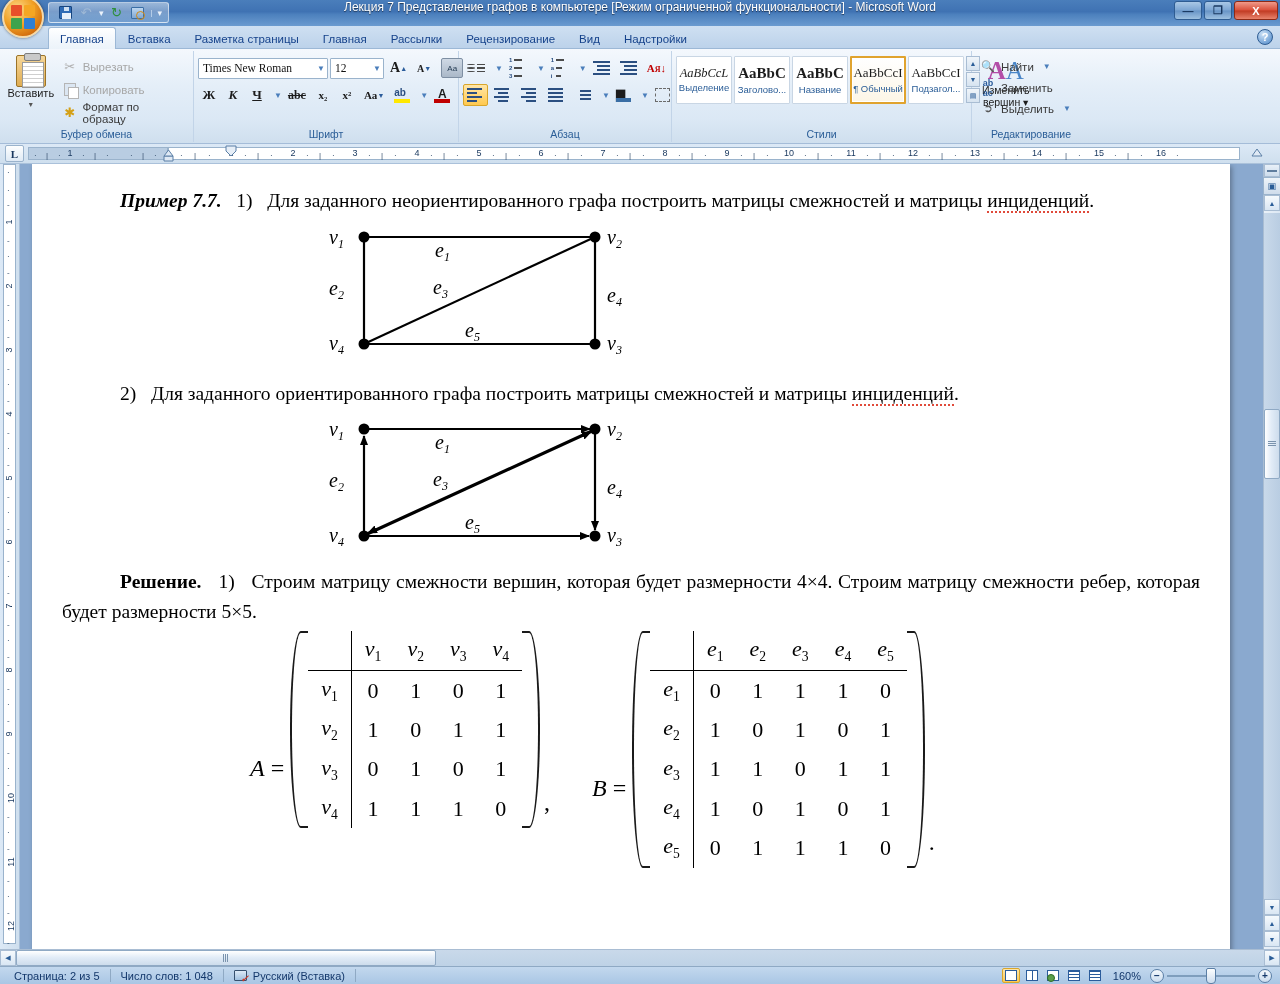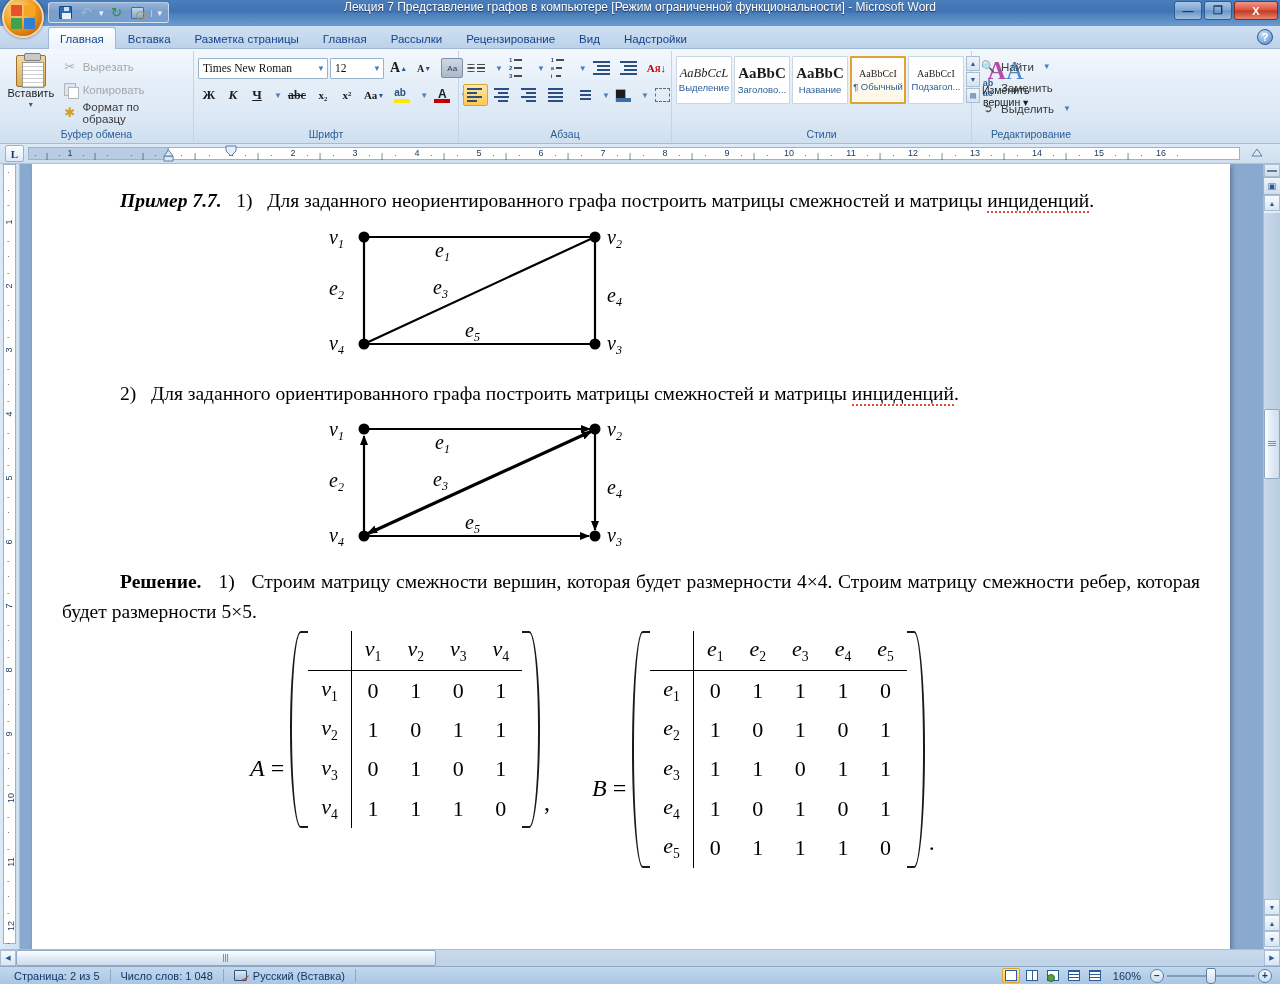--- a/index.html
+++ b/index.html
@@ -207,21 +207,21 @@
   .sbox {
     width: 56px; height: 48px; background:#fff; border:1px solid #c9d6e4;
     display:flex; flex-direction:column; align-items:center; justify-content:center;
     overflow:hidden; border-radius:1px;
   }
   .sbox.sel { border:2px solid #e0a32e; box-shadow: inset 0 0 0 1px #fff; background:linear-gradient(180deg,#fff,#fdf6e6);}
   .sprev { font-family:"Liberation Serif",serif; font-size:13.5px; color:#1c1c1c; white-space:nowrap; line-height:1.1;}
   .sprev.em { font-style:italic; font-size:12.5px;}
   .sprev.hd { font-weight:bold; font-size:15px;}
   .sprev.tt { font-weight:bold; font-size:15px;}
-  .sprev.norm { font-size:10px;}
+  .sprev.norm { font-size:13px;}
   .sname { font-size:9.5px; color:#2a5d97; white-space:nowrap; margin-top:2px;}
   .sscroll { width:14px; display:flex; flex-direction:column; gap:1px; padding-top:1px;}
   .sscroll div { width:14px;height:15px;background:linear-gradient(180deg,#f0f5fa,#d6e3f0);border:1px solid #a9bdd3;
      font-size:7px;color:#2a5d97;display:flex;align-items:center;justify-content:center;}
   .chg-styles { width:58px; display:flex;flex-direction:column;align-items:center;padding-top:3px;font-size:10.5px;color:#1c1c1c;line-height:1.15;text-align:center;}
   .aa-ic { font-family:"Liberation Serif",serif; font-size:25px; line-height:26px;}
   .aa-ic .p1 { color:#b44ea8; font-weight:bold;}
   .aa-ic .p2 { color:#4a86c8;}
 
   

